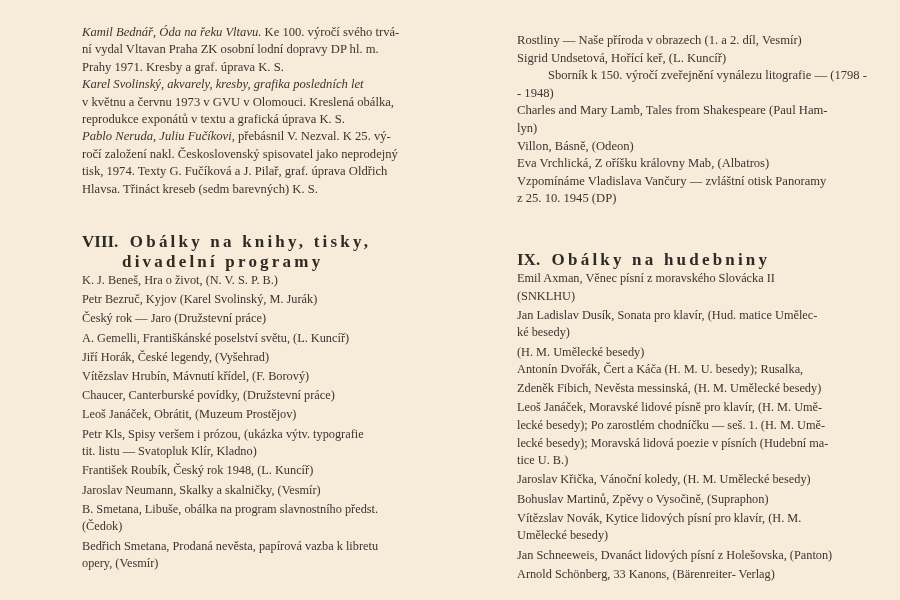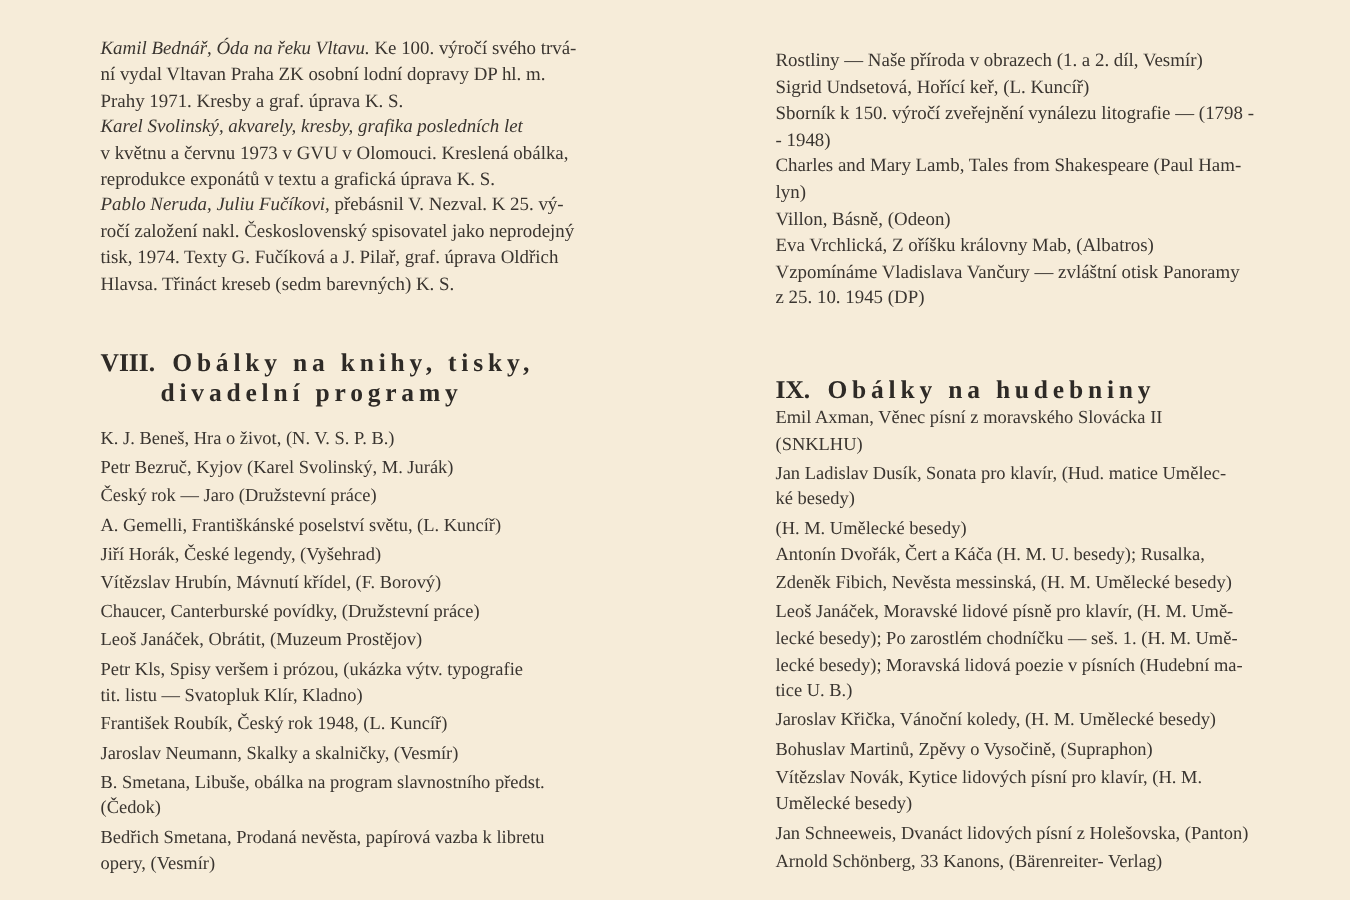--- a/index.html
+++ b/index.html
@@ -4,21 +4,21 @@
 <style>
   html, body { margin:0; padding:0; }
   body {
     width:900px; height:600px; overflow:hidden;
     background:#f6ecd9;
     font-family:"Liberation Serif","DejaVu Serif",serif;
     color:#3a3530;
     position:relative;
   }
   .col { position:absolute; }
-  .col-left { left:67px; top:24px; width:358px; }
+  .col-left { left:82px; top:24px; width:358px; }
   .col-right { left:517px; top:32px; width:362px; }
   .line { font-size:12.6px; line-height:17.4px; white-space:nowrap; text-align:justify; }
   .entry { margin:0; }
   .entry .line { display:block; }
   .it { font-style:italic; }
   .heading {
     font-size:17px; font-weight:bold; line-height:20px;
     letter-spacing:3.2px; color:#2e2a26;
   }
   .heading .num { letter-spacing:0; margin-right:4px; }
@@ -46,21 +46,21 @@
         <span class="line"><span>ročí založení nakl. Československý spisovatel jako neprodejný</span></span>
         <span class="line"><span>tisk, 1974. Texty G. Fučíková a J. Pilař, graf. úprava Oldřich</span></span>
         <span class="line"><span>Hlavsa. Třináct kreseb (sedm barevných) K. S.</span></span>
       </div>
     </div>
   <div class="heading" style="margin-top:34px;">
     <span class="num">VIII.</span>
     <span>Obálky na knihy, tisky,</span>
     <span class="cont">divadelní programy</span>
   </div>
-  <div id="left-list" class="list" style="margin-top:12px;">
+  <div id="left-list" class="list" style="">
       <div class="entry">
         <span class="line">K. J. Beneš, Hra o život, (N. V. S. P. B.)</span>
       </div>
       <div class="entry">
         <span class="line">Petr Bezruč, Kyjov (Karel Svolinský, M. Jurák)</span>
       </div>
       <div class="entry">
         <span class="line">Český rok — Jaro (Družstevní práce)</span>
       </div>
       <div class="entry">
@@ -101,21 +101,21 @@
 
 <div class="col col-right">
   <div id="right-intro">
       <div class="entry">
         <span class="line" style="line-height: 17.6px;">Rostliny — Naše příroda v obrazech (1. a 2. díl, Vesmír)</span>
       </div>
       <div class="entry">
         <span class="line" style="line-height: 17.6px;">Sigrid Undsetová, Hořící keř, (L. Kuncíř)</span>
       </div>
       <div class="entry">
-        <span class="line" style="line-height: 17.6px;">Sborník k 150. výročí zveřejnění vynálezu litografie — (1798 -</span>
+        <span class="line" style="line-height: 17.6px; margin-left: 31px;">Sborník k 150. výročí zveřejnění vynálezu litografie — (1798 -</span>
         <span class="line" style="line-height: 17.6px;">- 1948)</span>
       </div>
       <div class="entry">
         <span class="line" style="line-height: 17.6px;">Charles and Mary Lamb, Tales from Shakespeare (Paul Ham-</span>
         <span class="line" style="line-height: 17.6px;">lyn)</span>
       </div>
       <div class="entry">
         <span class="line" style="line-height: 17.6px;">Villon, Básně, (Odeon)</span>
       </div>
       <div class="entry">

